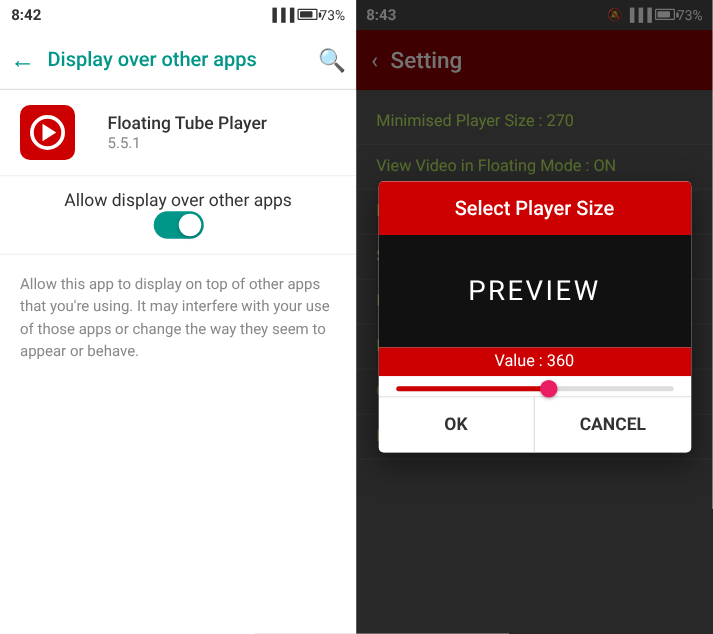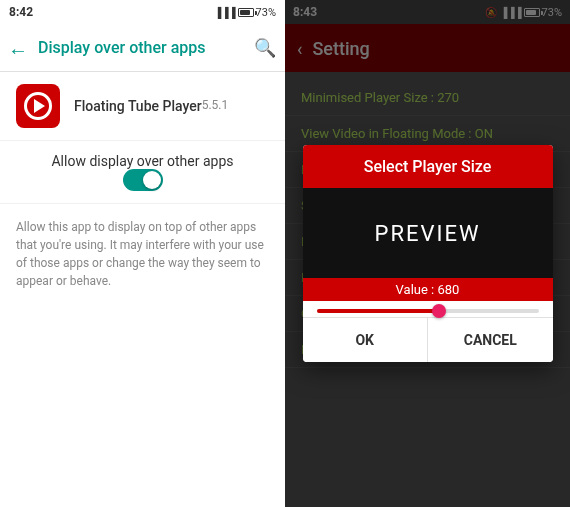--- a/index.html
+++ b/index.html
@@ -93,21 +93,21 @@
 
     .play-triangle {
       width: 0;
       height: 0;
       border-top: 7px solid transparent;
       border-bottom: 7px solid transparent;
       border-left: 11px solid #fff;
       margin-left: 2px;
     }
 
-    .app-info { display: flex; flex-direction: row; }
+    .app-info { display: flex; flex-direction: column; margin-left: 12px; }
     .app-name { font-size: 14px; font-weight: 500; color: #333; }
     .app-version { font-size: 12px; color: #888; }
 
     .toggle-row {
       display: flex;
       align-items: center;
       justify-content: space-between;
       padding: 12px 16px;
       border-top: 1px solid #f0f0f0;
       border-bottom: 1px solid #f0f0f0;
@@ -400,21 +400,21 @@
 
   <div class="dialog-overlay">
     <div class="dialog-box">
 
       <div class="dialog-title">Select Player Size</div>
 
       <div class="dialog-preview">
         <span class="preview-text">PREVIEW</span>
       </div>
 
-      <div class="dialog-value-row">Value : 680</div>
+      <div class="dialog-value-row">Value : 360</div>
 
       <div class="dialog-slider-row">
         <div class="slider-track">
           <div class="slider-fill"></div>
           <div class="slider-thumb"></div>
         </div>
       </div>
 
       <div class="dialog-buttons">
         <div class="dialog-btn">OK</div>

